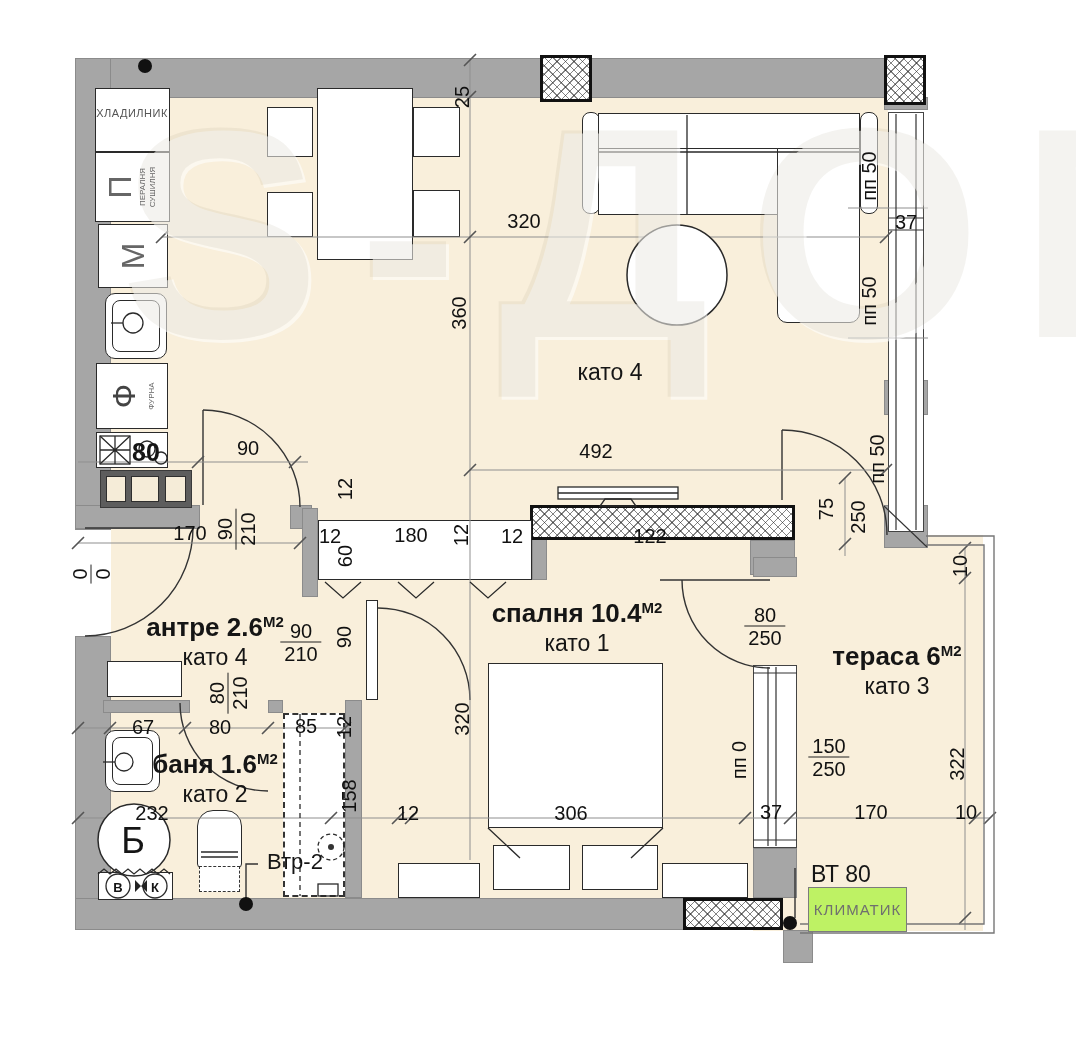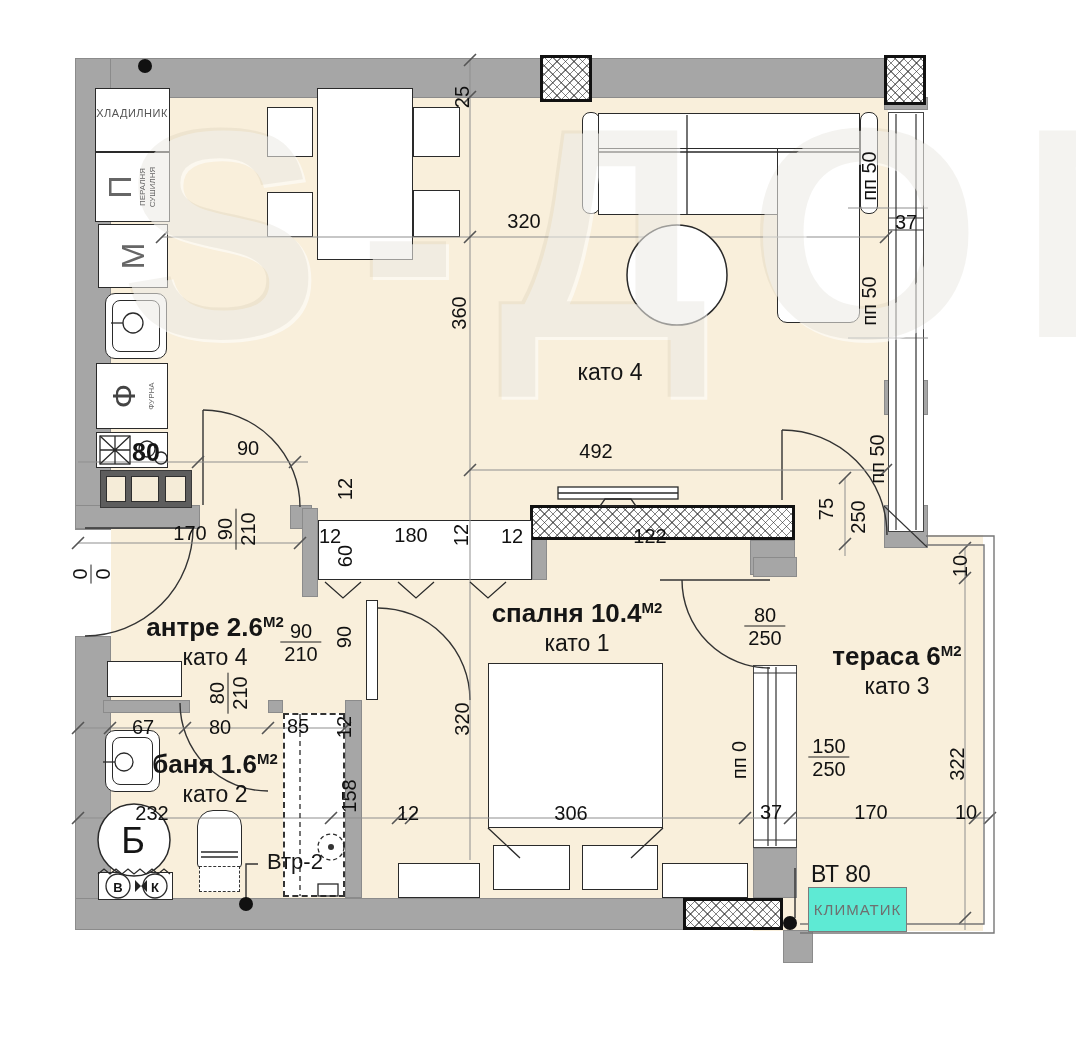--- a/index.html
+++ b/index.html
@@ -30,21 +30,21 @@
   .dim i{font-style:normal;display:block;text-align:center;padding:1px 4px;}
   .dim i.b{border-top:1.6px solid #222;}
   .room{position:absolute;transform:translate(-50%,-50%);text-align:center;color:#151515;
     z-index:9;white-space:nowrap;line-height:1.15;}
   .room .nm{font-weight:bold;font-size:26px;}
   .room .nm sup{font-size:15px;font-weight:bold;}
   .room .kato{font-size:23px;font-weight:normal;}
   #rl-living .nm{font-size:28px;}
   .lab{position:absolute;z-index:9;color:#151515;transform:translate(-50%,-50%);
     white-space:nowrap;line-height:1;}
-  #ac-box{position:absolute;left:808px;top:887px;width:97px;height:43px;background:#5eead4;
+  #ac-box{position:absolute;left:808px;top:887px;width:97px;height:43px;background:#bef264;
     border:1px solid #7c7c7c;z-index:8;display:flex;align-items:center;justify-content:center;
     font-size:15px;color:#6f6f6f;letter-spacing:1px;}
 </style>
 </head>
 <body>
 
 <div id="plan">
 
   <div class="floor" style="left:111px;top:98px;width:777px;height:440px;"></div>
   <div class="floor" style="left:111px;top:529px;width:642px;height:370px;"></div>
@@ -260,21 +260,21 @@
         <i>90</i>
         <i class="b">210</i>
       </span>
       <span class="dim" style="left: 344px; top: 637px; transform: translate(-50%, -50%) rotate(-90deg);">90</span>
       <span class="dim" style="left: 228px; top: 693px; transform: translate(-50%, -50%) rotate(-90deg);">
         <i>80</i>
         <i class="b">210</i>
       </span>
       <span class="dim" style="left: 220px; top: 727px;">80</span>
       <span class="dim" style="left: 143px; top: 727px;">67</span>
-      <span class="dim" style="left: 298px; top: 726px;">85</span>
+      <span class="dim" style="left: 306px; top: 726px;">85</span>
       <span class="dim" style="left: 344px; top: 727px; transform: translate(-50%, -50%) rotate(-90deg);">12</span>
       <span class="dim" style="left: 152px; top: 813px;">232</span>
       <span class="dim" style="left: 349px; top: 796px; transform: translate(-50%, -50%) rotate(-90deg);">158</span>
       <span class="dim" style="left: 462px; top: 719px; transform: translate(-50%, -50%) rotate(-90deg);">320</span>
       <span class="dim" style="left: 408px; top: 813px;">12</span>
       <span class="dim" style="left: 571px; top: 813px;">306</span>
       <span class="dim" style="left: 765px; top: 626px;">
         <i>80</i>
         <i class="b">250</i>
       </span>

